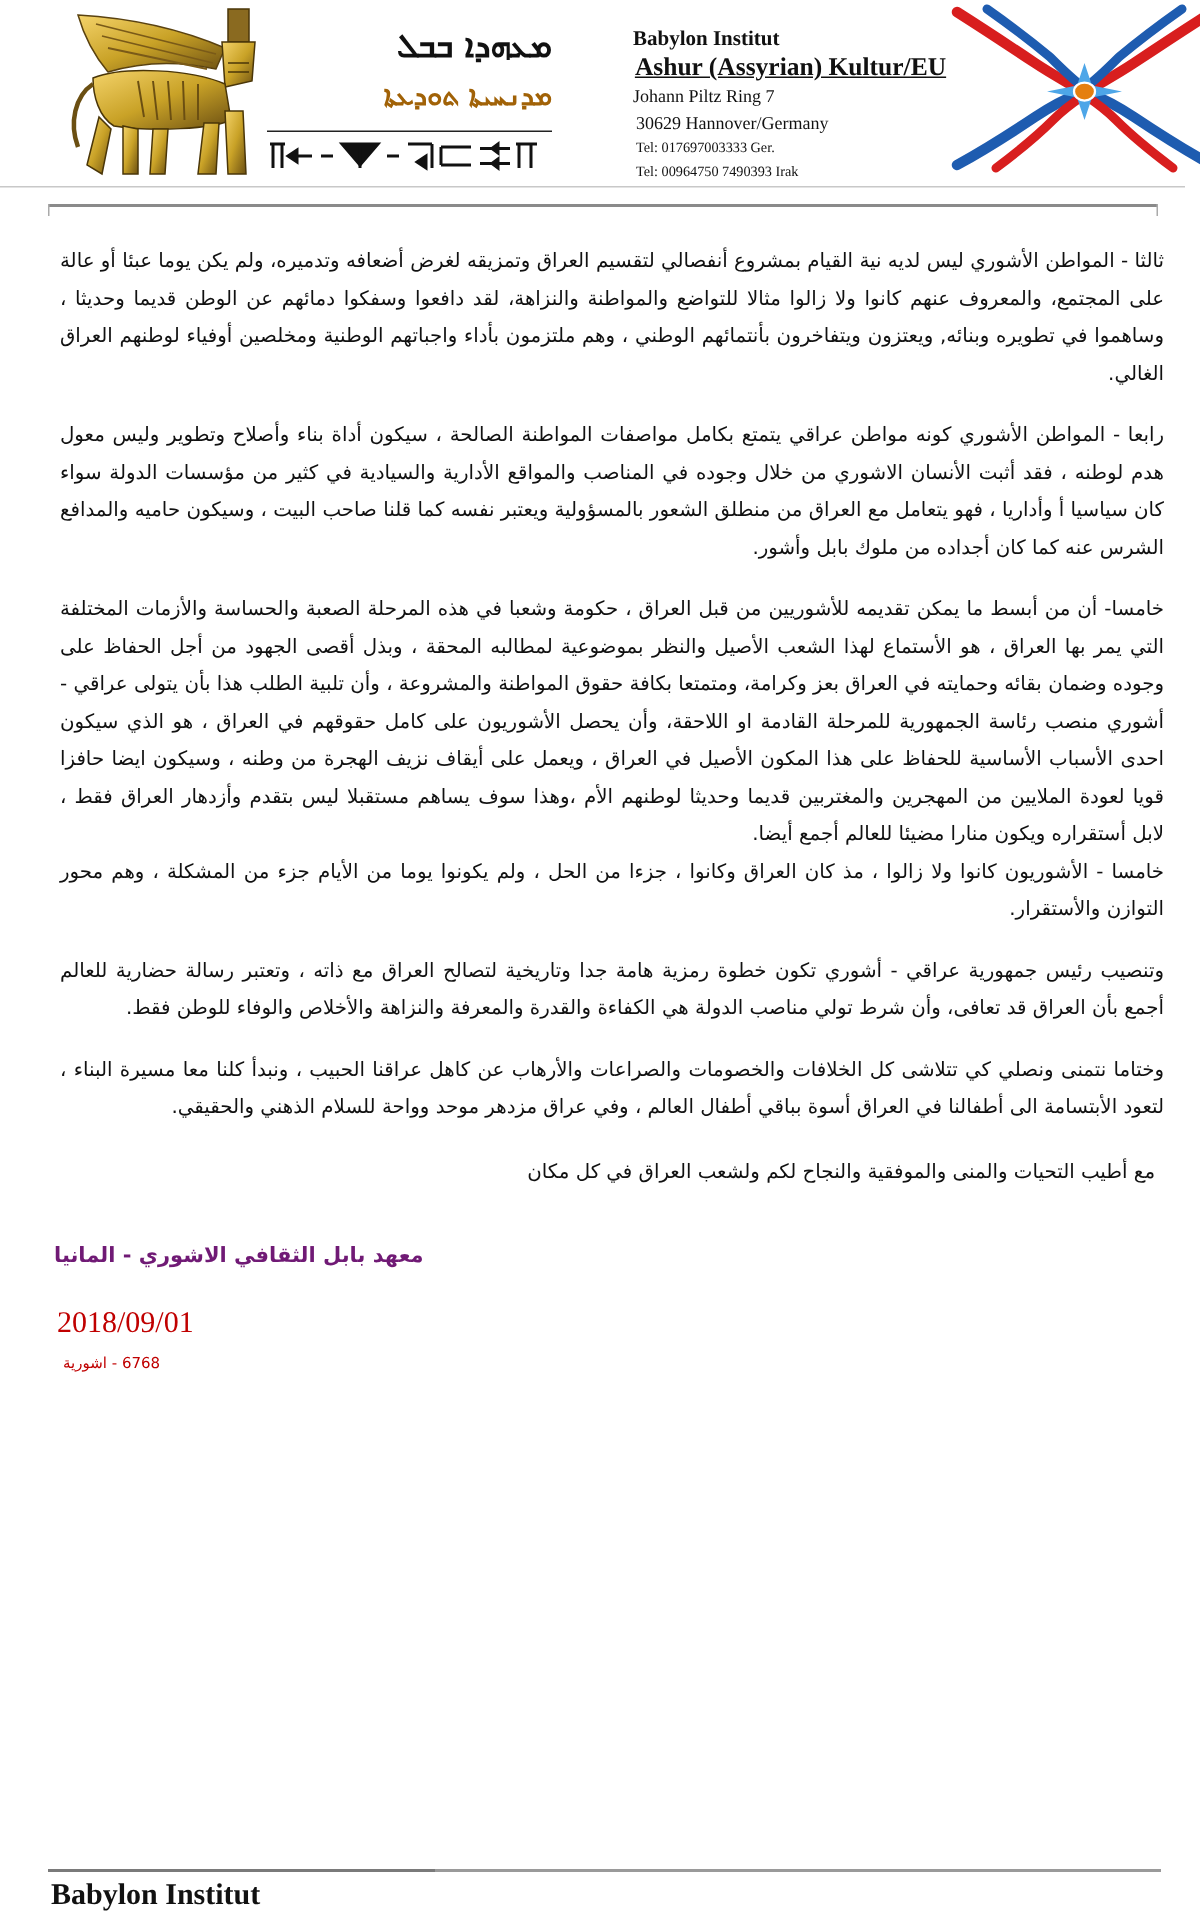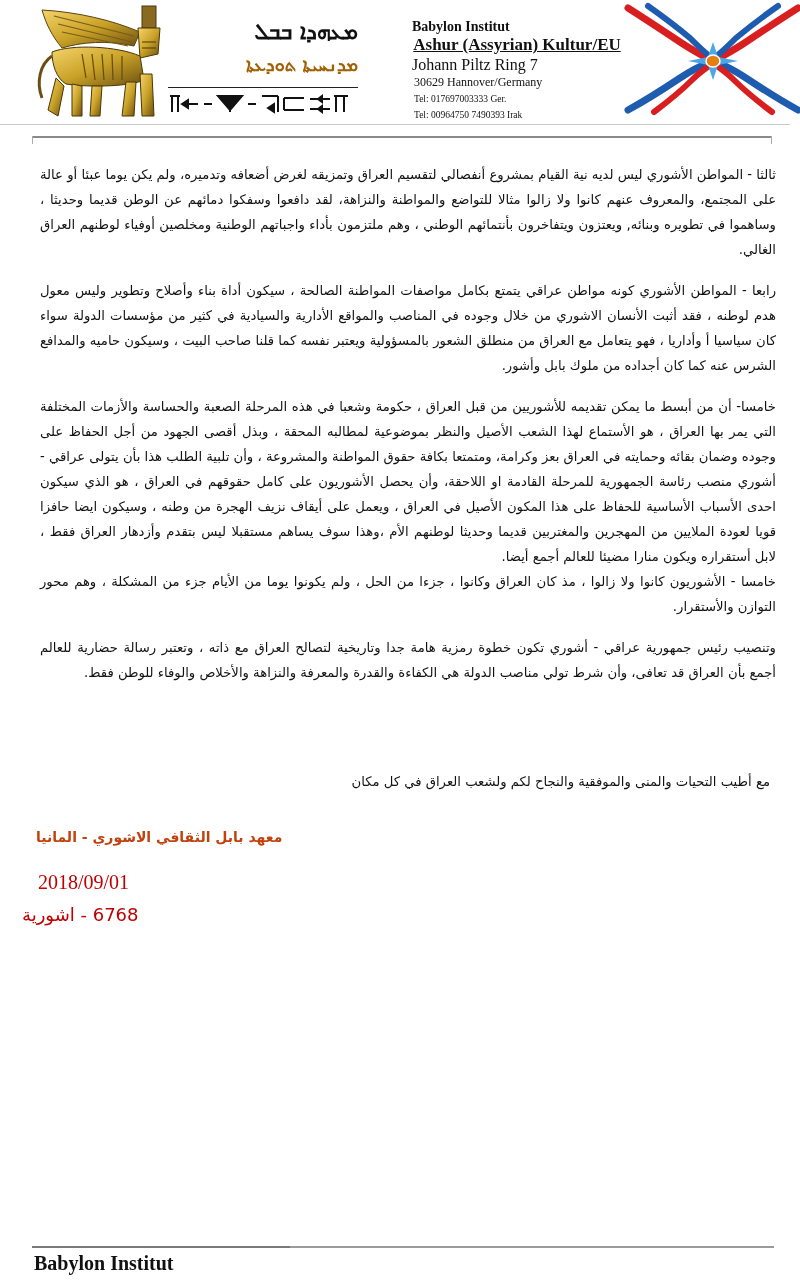--- a/index.html
+++ b/index.html
@@ -1,41 +1,41 @@
 <!DOCTYPE html>
 <html><head>
 <meta charset="utf-8">
 <style>
   html, body { margin: 0; padding: 0; background: #ffffff; }
   body { width: 800px; height: 1282px; position: relative; overflow: hidden; font-family: "DejaVu Sans", sans-serif; color: #111; }
-  .header { position: absolute; left: 8px; top: 0; width: 644px; height: 124px; }
+  .header { position: absolute; left: 18px; top: 0; width: 644px; height: 124px; }
   .header-rule { position: absolute; left: 0; top: 124px; width: 790px; height: 1px; background: #c8c8c8; }
   .lamassu { position: absolute; left: 14px; top: 2px; width: 140px; height: 120px; }
   .syriac { position: absolute; left: 160px; top: 18px; width: 190px; height: 100px; }
   .syriac .line1 { position: absolute; right: 0; top: 0; font-family: "DejaVu Serif", serif; font-size: 22px; font-weight: bold; letter-spacing: 1px; color: #111; direction: rtl; }
   .syriac .line2 { position: absolute; right: 0; top: 36px; font-family: "DejaVu Serif", serif; font-size: 18px; font-weight: bold; color: #a16207; direction: rtl; }
   .syriac .rule { position: absolute; left: 0; top: 69px; width: 190px; height: 1px; background: #222; }
   .syriac .cuneiform { position: absolute; left: 0; top: 72px; font-family: "DejaVu Sans Mono", monospace; font-size: 17px; font-weight: bold; color: #111; letter-spacing: 1px; }
   .contact { position: absolute; left: 404px; top: 18px; width: 210px; font-family: "Liberation Serif", serif; color: #111; }
   .contact .org { font-size: 14px; font-weight: bold; line-height: 18px; }
   .contact .org2 { font-size: 17px; font-weight: bold; text-decoration: underline; line-height: 18px; text-align: center; }
-  .contact .addr1 { font-size: 16px; line-height: 17px; margin-top: 2px; }
+  .contact .addr1 { font-size: 12px; line-height: 17px; margin-top: 2px; }
   .contact .addr2 { font-size: 12px; line-height: 17px; margin-top: 1px; padding-left: 2px; }
   .contact .tel { font-size: 9.5px; line-height: 16px; padding-left: 2px; }
   .flag { position: absolute; left: 612px; top: 2px; width: 186px; height: 116px; }
   .frame-top { position: absolute; left: 32px; top: 136px; width: 740px; height: 2px; background: #8a8a8a; }
   .frame-left { position: absolute; left: 32px; top: 136px; width: 1px; height: 8px; background: #aaa; }
   .frame-right { position: absolute; left: 771px; top: 136px; width: 1px; height: 8px; background: #aaa; }
   .content { position: absolute; left: 40px; top: 162px; width: 736px; direction: rtl; text-align: justify; font-family: "DejaVu Sans", sans-serif; font-size: 13.2px; line-height: 25px; color: #111; }
   .content p { margin: 0 0 16px 0; }
   .content p.tight { margin-bottom: 0; }
   .greeting { position: absolute; left: 300px; top: 774px; width: 470px; direction: rtl; font-family: "DejaVu Sans", sans-serif; font-size: 13.2px; color: #111; }
-  .signature { position: absolute; left: 36px; top: 829px; font-family: "DejaVu Sans", sans-serif; font-size: 14px; font-weight: bold; color: #c2410c; direction: rtl; }
+  .signature { position: absolute; left: 36px; top: 829px; font-family: "DejaVu Sans", sans-serif; font-size: 14px; font-weight: bold; color: #701a75; direction: rtl; }
   .date { position: absolute; left: 38px; top: 871px; font-family: "Liberation Serif", serif; font-size: 20px; color: #c00000; }
-  .assyrian-year { position: absolute; left: 22px; top: 904px; font-family: "DejaVu Sans", sans-serif; font-size: 18px; color: #c00000; direction: rtl; }
+  .assyrian-year { position: absolute; left: 42px; top: 904px; font-family: "DejaVu Sans", sans-serif; font-size: 10px; color: #c00000; direction: rtl; }
   .footer-rule { position: absolute; left: 32px; top: 1246px; width: 742px; height: 2px; background: #9a9a9a; }
   .footer-rule-dark { position: absolute; left: 32px; top: 1246px; width: 258px; height: 2px; background: #7a7a7a; }
   .footer-title { position: absolute; left: 34px; top: 1252px; font-family: "Liberation Serif", serif; font-size: 20px; font-weight: bold; color: #111; }
 </style>
 </head>
 <body>
 
 <div class="header">
 
   <svg class="lamassu" viewBox="0 0 140 120">
@@ -127,20 +127,21 @@
 <div class="frame-top"></div>
 <div class="frame-left"></div>
 <div class="frame-right"></div>
 
 <div class="content">
   <p>ثالثا - المواطن الأشوري ليس لديه نية القيام بمشروع أنفصالي لتقسيم العراق وتمزيقه لغرض أضعافه وتدميره، ولم يكن يوما عبئا أو عالة على المجتمع، والمعروف عنهم كانوا ولا زالوا مثالا للتواضع والمواطنة والنزاهة، لقد دافعوا وسفكوا دمائهم عن الوطن قديما وحديثا ، وساهموا في تطويره وبنائه, ويعتزون ويتفاخرون بأنتمائهم الوطني ، وهم ملتزمون بأداء واجباتهم الوطنية ومخلصين أوفياء لوطنهم العراق الغالي.</p>
   <p>رابعا - المواطن الأشوري كونه مواطن عراقي يتمتع بكامل مواصفات المواطنة الصالحة ، سيكون أداة بناء وأصلاح وتطوير وليس معول هدم لوطنه ، فقد أثبت الأنسان الاشوري من خلال وجوده في المناصب والمواقع الأدارية والسيادية في كثير من مؤسسات الدولة سواء كان سياسيا أ وأداريا ، فهو يتعامل مع العراق من منطلق الشعور بالمسؤولية ويعتبر نفسه كما قلنا صاحب البيت ، وسيكون حاميه والمدافع الشرس عنه كما كان أجداده من ملوك بابل وأشور.</p>
   <p class="tight">خامسا- أن من أبسط ما يمكن تقديمه للأشوريين من قبل العراق ، حكومة وشعبا في هذه المرحلة الصعبة والحساسة والأزمات المختلفة التي يمر بها العراق ، هو الأستماع لهذا الشعب الأصيل والنظر بموضوعية لمطالبه المحقة ، وبذل أقصى الجهود من أجل الحفاظ على وجوده وضمان بقائه وحمايته في العراق بعز وكرامة، ومتمتعا بكافة حقوق المواطنة والمشروعة ، وأن تلبية الطلب هذا بأن يتولى عراقي - أشوري منصب رئاسة الجمهورية للمرحلة القادمة او اللاحقة، وأن يحصل الأشوريون على كامل حقوقهم في العراق ، هو الذي سيكون احدى الأسباب الأساسية للحفاظ على هذا المكون الأصيل في العراق ، ويعمل على أيقاف نزيف الهجرة من وطنه ، وسيكون ايضا حافزا قويا لعودة الملايين من المهجرين والمغتربين قديما وحديثا لوطنهم الأم ،وهذا سوف يساهم مستقبلا ليس بتقدم وأزدهار العراق فقط ، لابل أستقراره ويكون منارا مضيئا للعالم أجمع أيضا.</p>
   <p>خامسا - الأشوريون كانوا ولا زالوا ، مذ كان العراق وكانوا ، جزءا من الحل ، ولم يكونوا يوما من الأيام جزء من المشكلة ، وهم محور التوازن والأستقرار.</p>
   <p>وتنصيب رئيس جمهورية عراقي - أشوري تكون خطوة رمزية هامة جدا وتاريخية لتصالح العراق مع ذاته ، وتعتبر رسالة حضارية للعالم أجمع بأن العراق قد تعافى، وأن شرط تولي مناصب الدولة هي الكفاءة والقدرة والمعرفة والنزاهة والأخلاص والوفاء للوطن فقط.</p>
+  <p>وختاما نتمنى ونصلي كي تتلاشى كل الخلافات والخصومات والصراعات والأرهاب عن كاهل عراقنا الحبيب ، ونبدأ كلنا معا مسيرة البناء ، لتعود الأبتسامة الى أطفالنا في العراق أسوة بباقي أطفال العالم ، وفي عراق مزدهر موحد وواحة للسلام الذهني والحقيقي.</p>
 </div>
 
 <div class="greeting">مع أطيب التحيات والمنى والموفقية والنجاح لكم ولشعب العراق في كل مكان</div>
 
 <div class="signature">معهد بابل الثقافي الاشوري - المانيا</div>
 <div class="date">2018/09/01</div>
 <div class="assyrian-year">6768 - اشورية</div>
 
 <div class="footer-rule"></div>
 <div class="footer-rule-dark"></div>

